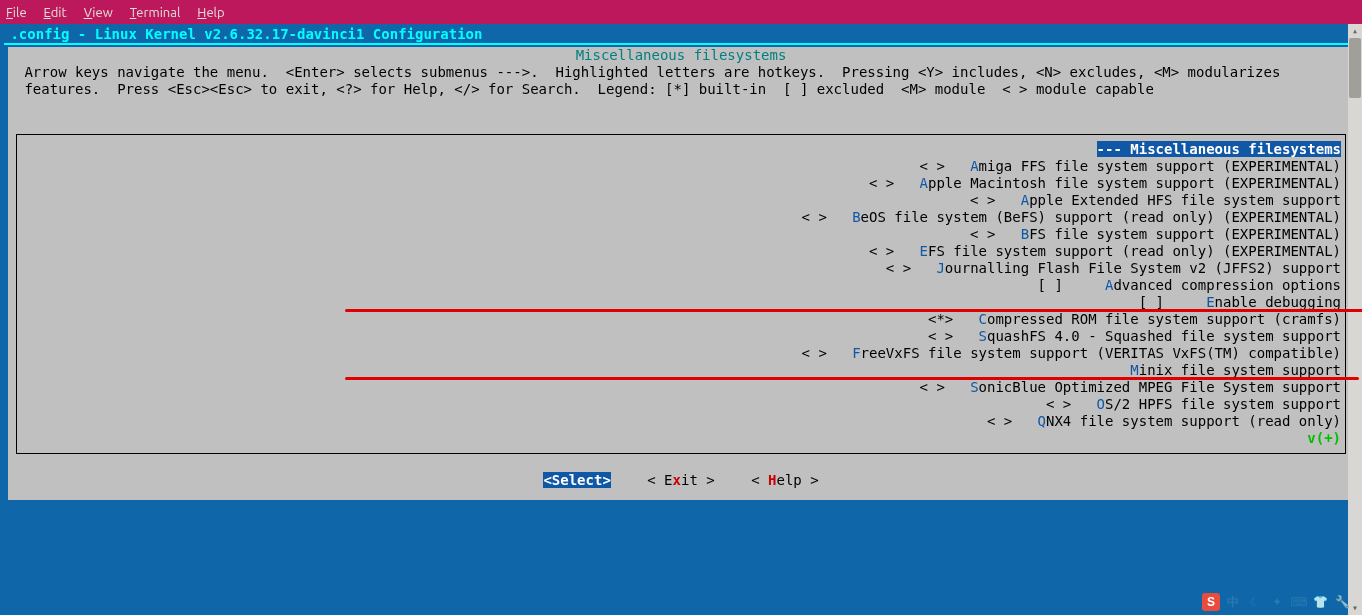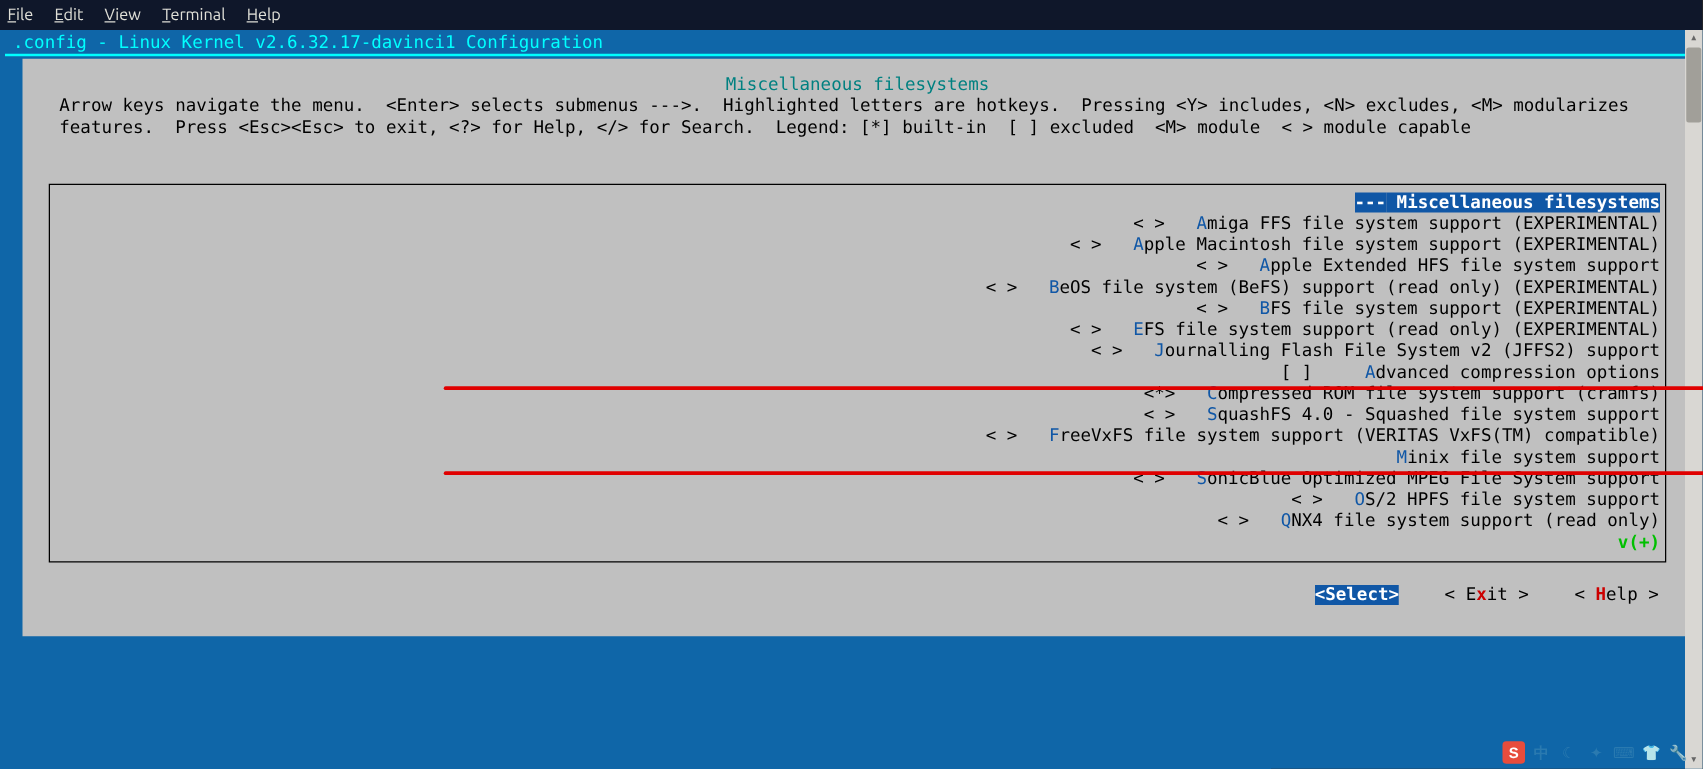--- a/index.html
+++ b/index.html
@@ -1,34 +1,34 @@
 <!DOCTYPE html>
 <html><head>
 <meta charset="utf-8">
 <style>
 html,body{margin:0;padding:0;height:100%;background:#2a2a2a;font-family:"DejaVu Sans Mono","Liberation Mono","Consolas",monospace;font-size:14px;overflow:hidden}
-.menubar{background:#0f172a;color:#e0e0d8;height:24px;line-height:24px;padding:0 6px;font-family:Ubuntu,Arial,sans-serif;font-size:13px}
+.menubar{background:#be185d;color:#e0e0d8;height:24px;line-height:24px;padding:0 6px;font-family:Ubuntu,Arial,sans-serif;font-size:13px}
 .menubar span{margin-right:14px;cursor:default}
 .menubar span u{text-decoration:underline}
 .term{position:absolute;top:24px;left:0;right:0;bottom:0;background:#0f66a8;box-sizing:border-box;padding:2px}
-.title{color:#00ffff;font-weight:normal;white-space:pre;line-height:17px}
+.title{color:#00ffff;font-weight:bold;white-space:pre;line-height:17px}
 .hr-cyan{height:2px;background:#00ffff;margin:0 2px 2px 2px}
-.outer{background:#c0c0c0;color:#000;box-sizing:border-box;padding:13px;margin:0 6px 0 16px;position:relative}
+.outer{background:#c0c0c0;color:#000;box-sizing:border-box;padding:0;margin:0 6px 0 6px;position:relative}
 .shadow{position:absolute;background:#000;z-index:-1}
 .shadow-r{top:10px;right:-10px;width:10px;bottom:-10px}
 .shadow-b{left:10px;bottom:-10px;right:-10px;height:10px}
 .sect-title{color:#008080;text-align:center;white-space:pre;line-height:17px}
 .help-text{padding:0 8px;white-space:pre-wrap;line-height:17px}
 .inner{border:1px solid #000;margin:36px 8px 8px 8px;padding:6px 4px 6px 4px}
 .row{white-space:pre;line-height:17px}
 .row .mark{}
 .row .hot{color:#1057a6}
 .hdr-hl{background:#1057a6;color:#fff;font-weight:bold}
 .more{color:#00c000;font-weight:bold}
-.btn-row{text-align:right;line-height:20px;padding:8px 0 10px 0}
+.btn-row{text-align:center;line-height:20px;padding:8px 0 10px 0}
 .btn{margin:0 14px}
 .btn-sel{background:#1057a6;color:#fff;font-weight:bold}
 .btn .hk{color:#cc0000;font-weight:bold}
 .redline{position:absolute;height:3px;background:#e00000;border-radius:2px;z-index:5}
 .tray{position:absolute;right:10px;bottom:4px;display:flex;gap:4px;align-items:center}
 .tray .ic{width:18px;height:18px;border-radius:3px;display:flex;align-items:center;justify-content:center;font-size:12px;font-family:Arial,sans-serif}
 .scrollbar{position:absolute;right:0;top:24px;bottom:0;width:14px;background:#d9d7d3}
 .thumb{position:absolute;left:1px;right:1px;background:#a19f99;border-radius:2px}
 .arrow{position:absolute;left:0;right:0;height:14px;text-align:center;color:#666;font-size:10px;line-height:14px}
 </style>
@@ -59,20 +59,21 @@
 
     <div class="row" style="margin-left: 0px;"><span class="hdr-hl">---</span><span class="hdr-hl"> Miscellaneous filesystems</span></div>
         <div class="row" id="row1"><span class="mark">&lt; &gt;</span>   <span class="hot">A</span>miga FFS file system support (EXPERIMENTAL)</div>
         <div class="row" id="row2"><span class="mark">&lt; &gt;</span>   <span class="hot">A</span>pple Macintosh file system support (EXPERIMENTAL)</div>
         <div class="row" id="row3"><span class="mark">&lt; &gt;</span>   <span class="hot">A</span>pple Extended HFS file system support</div>
         <div class="row" id="row4"><span class="mark">&lt; &gt;</span>   <span class="hot">B</span>eOS file system (BeFS) support (read only) (EXPERIMENTAL)</div>
         <div class="row" id="row5"><span class="mark">&lt; &gt;</span>   <span class="hot">B</span>FS file system support (EXPERIMENTAL)</div>
         <div class="row" id="row6"><span class="mark">&lt; &gt;</span>   <span class="hot">E</span>FS file system support (read only) (EXPERIMENTAL)</div>
         <div class="row" id="row7"><span class="mark">&lt; &gt;</span>   <span class="hot">J</span>ournalling Flash File System v2 (JFFS2) support</div>
         <div class="row" id="row10"><span class="mark">[ ]</span>     <span class="hot">A</span>dvanced compression options</div>
+        <div class="row" id="row11"><span class="mark">[ ]</span>     <span class="hot">E</span>nable debugging</div>
         <div class="row" id="row12"><span class="mark">&lt;*&gt;</span>   <span class="hot">C</span>ompressed ROM file system support (cramfs)</div>
         <div class="row" id="row13"><span class="mark">&lt; &gt;</span>   <span class="hot">S</span>quashFS 4.0 - Squashed file system support</div>
         <div class="row" id="row14"><span class="mark">&lt; &gt;</span>   <span class="hot">F</span>reeVxFS file system support (VERITAS VxFS(TM) compatible)</div>
         <div class="row" id="row15"><span class="mark"><m></m></span>   <span class="hot">M</span>inix file system support</div>
         <div class="row" id="row16"><span class="mark">&lt; &gt;</span>   <span class="hot">S</span>onicBlue Optimized MPEG File System support</div>
         <div class="row" id="row17"><span class="mark">&lt; &gt;</span>   <span class="hot">O</span>S/2 HPFS file system support</div>
         <div class="row" id="row18"><span class="mark">&lt; &gt;</span>   <span class="hot">Q</span>NX4 file system support (read only)</div>
         <div class="row more">v(+)</div>
       </div>
 

